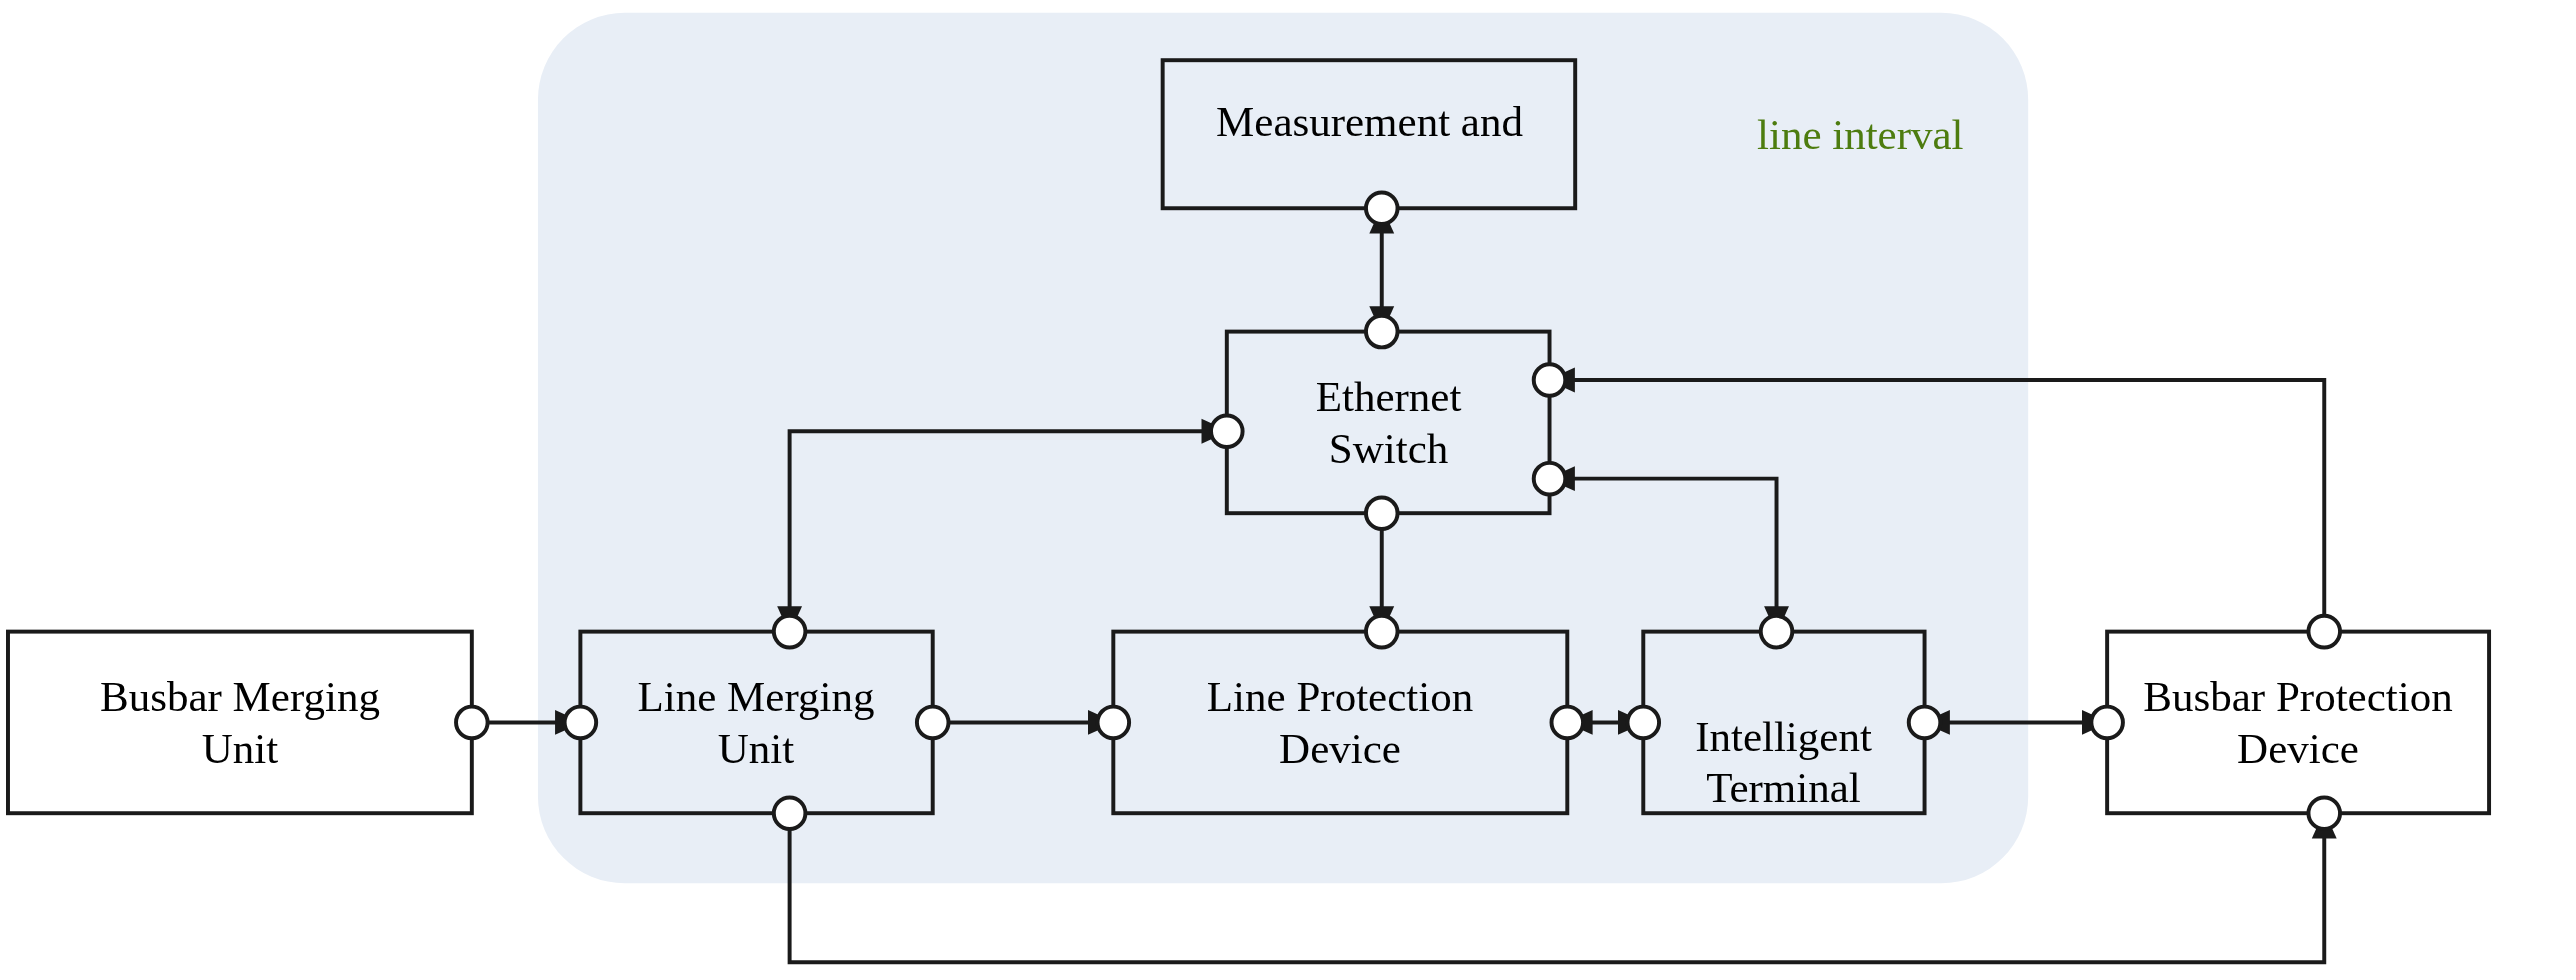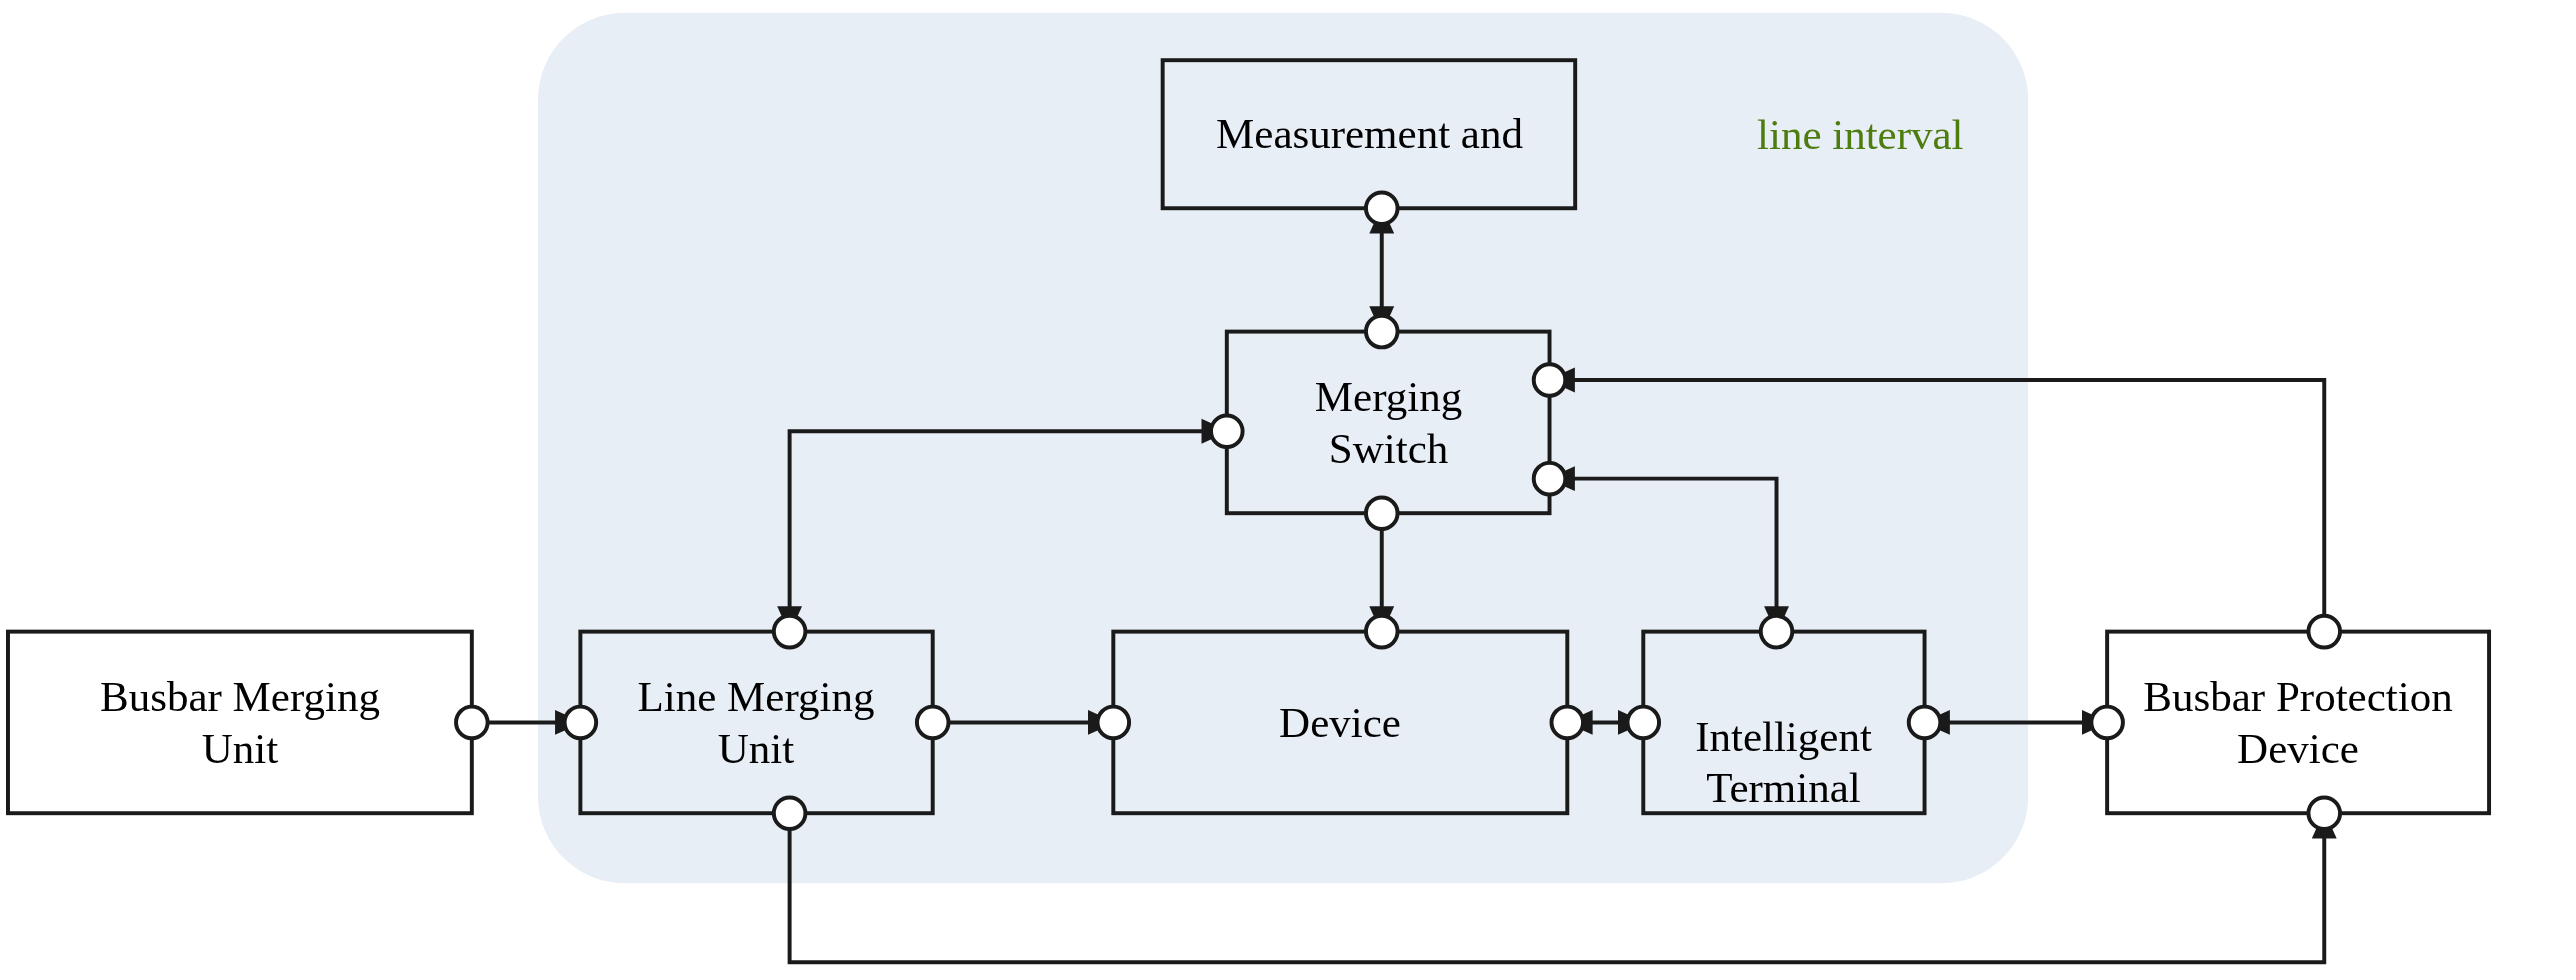--- a/index.html
+++ b/index.html
@@ -100,25 +100,25 @@
         <circle cx="1665" cy="732" r="16" fill="#ffffff" stroke="#1a1a1a" stroke-width="4"></circle>
         <circle cx="1800" cy="640" r="16" fill="#ffffff" stroke="#1a1a1a" stroke-width="4"></circle>
         <circle cx="1950" cy="732" r="16" fill="#ffffff" stroke="#1a1a1a" stroke-width="4"></circle>
         <circle cx="2135" cy="732" r="16" fill="#ffffff" stroke="#1a1a1a" stroke-width="4"></circle>
         <circle cx="2355" cy="640" r="16" fill="#ffffff" stroke="#1a1a1a" stroke-width="4"></circle>
         <circle cx="2355" cy="824" r="16" fill="#ffffff" stroke="#1a1a1a" stroke-width="4"></circle>
       </g>
   </svg>
 
   <div id="labels-layer">
-      <div class="node-label" style="left: 1163px; top: 60px; width: 413px; height: 148px;"><span>Measurement and</span></div>
-      <div class="node-label" style="left: 1227px; top: 332px; width: 323px; height: 182px;"><span>Merging</span><span>Switch</span></div>
+      <div class="node-label" style="left: 1163px; top: 48px; width: 413px; height: 148px;"><span>Measurement and</span></div>
+      <div class="node-label" style="left: 1227px; top: 332px; width: 323px; height: 182px;"><span>Ethernet</span><span>Switch</span></div>
       <div class="node-label" style="left: 8px; top: 632px; width: 464px; height: 182px;"><span>Busbar Merging</span><span>Unit</span></div>
       <div class="node-label" style="left: 580px; top: 632px; width: 352px; height: 182px;"><span>Line Merging</span><span>Unit</span></div>
-      <div class="node-label" style="left: 1113px; top: 632px; width: 454px; height: 182px;"><span>Device</span></div>
+      <div class="node-label" style="left: 1113px; top: 632px; width: 454px; height: 182px;"><span>Line Protection</span><span>Device</span></div>
       <div class="node-label" style="left: 1643px; top: 632px; width: 281px; height: 182px; justify-content: flex-end;"><span>Intelligent</span><span>Terminal</span></div>
       <div class="node-label" style="left: 2107px; top: 632px; width: 382px; height: 182px;"><span>Busbar Protection</span><span>Device</span></div>
     </div>
 
   <div class="zone-label" id="zone-label" style="left: 1757px; top: 111px;">line interval</div>
 
 </div>
 
 
 </body></html>

